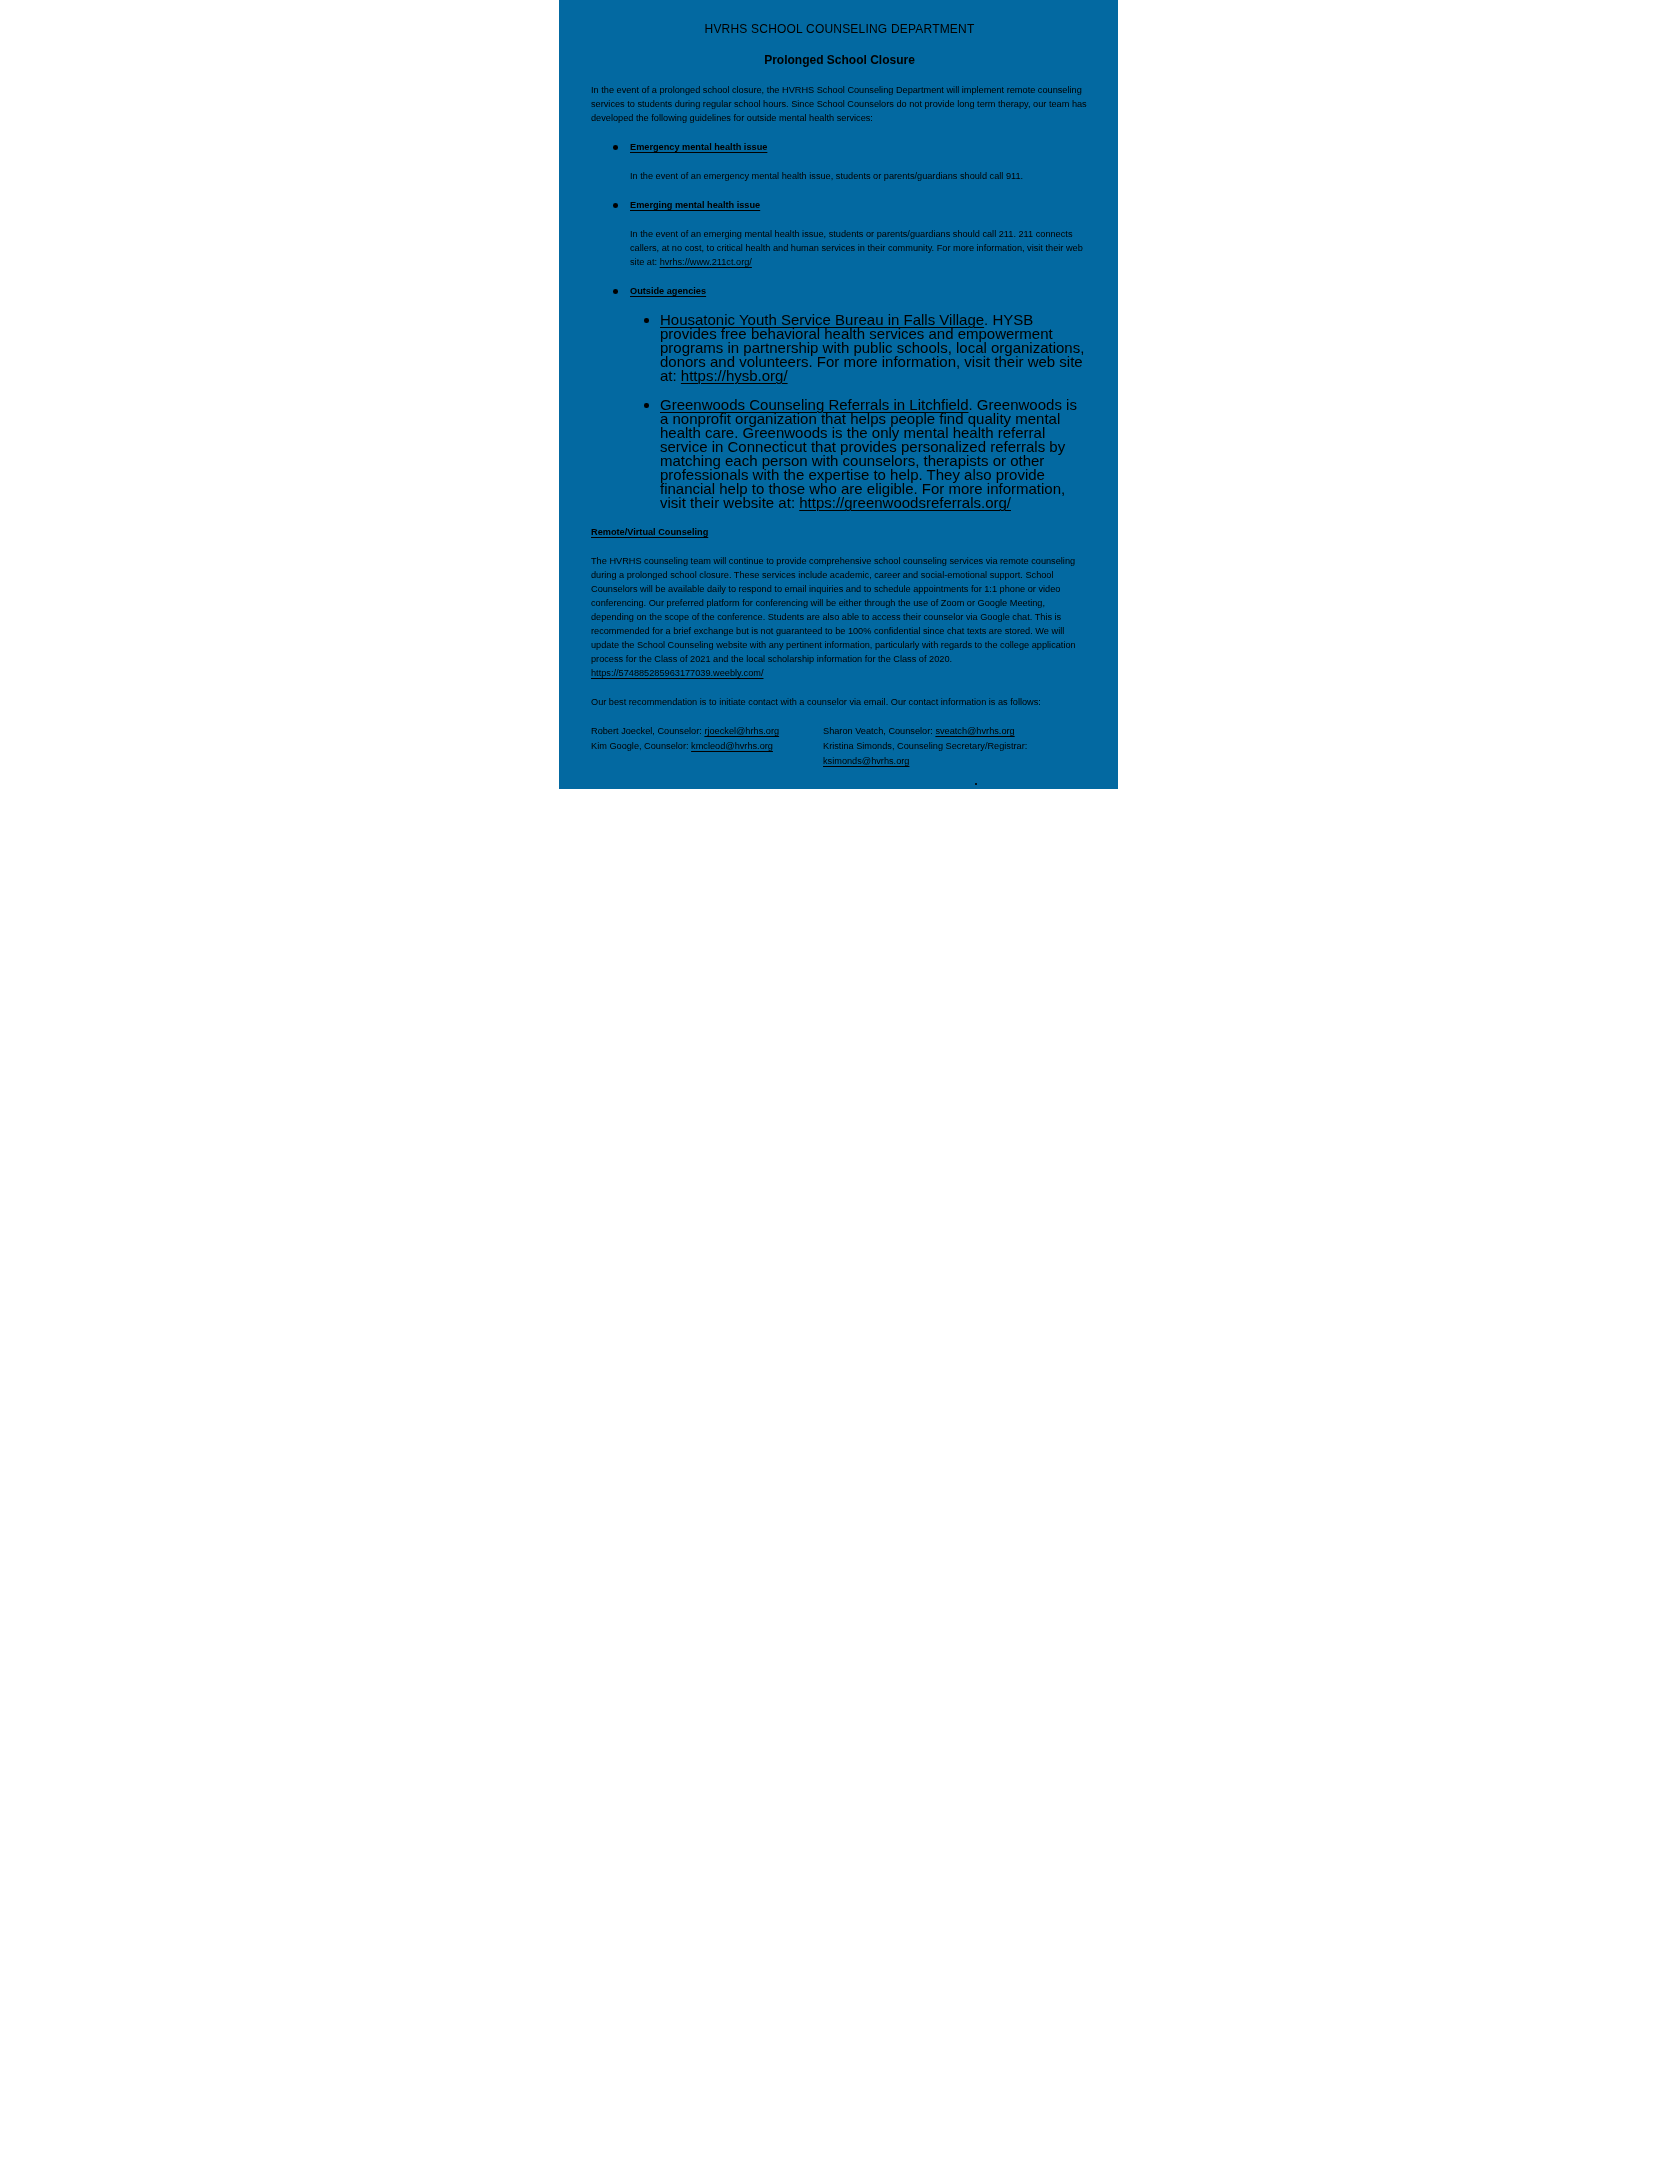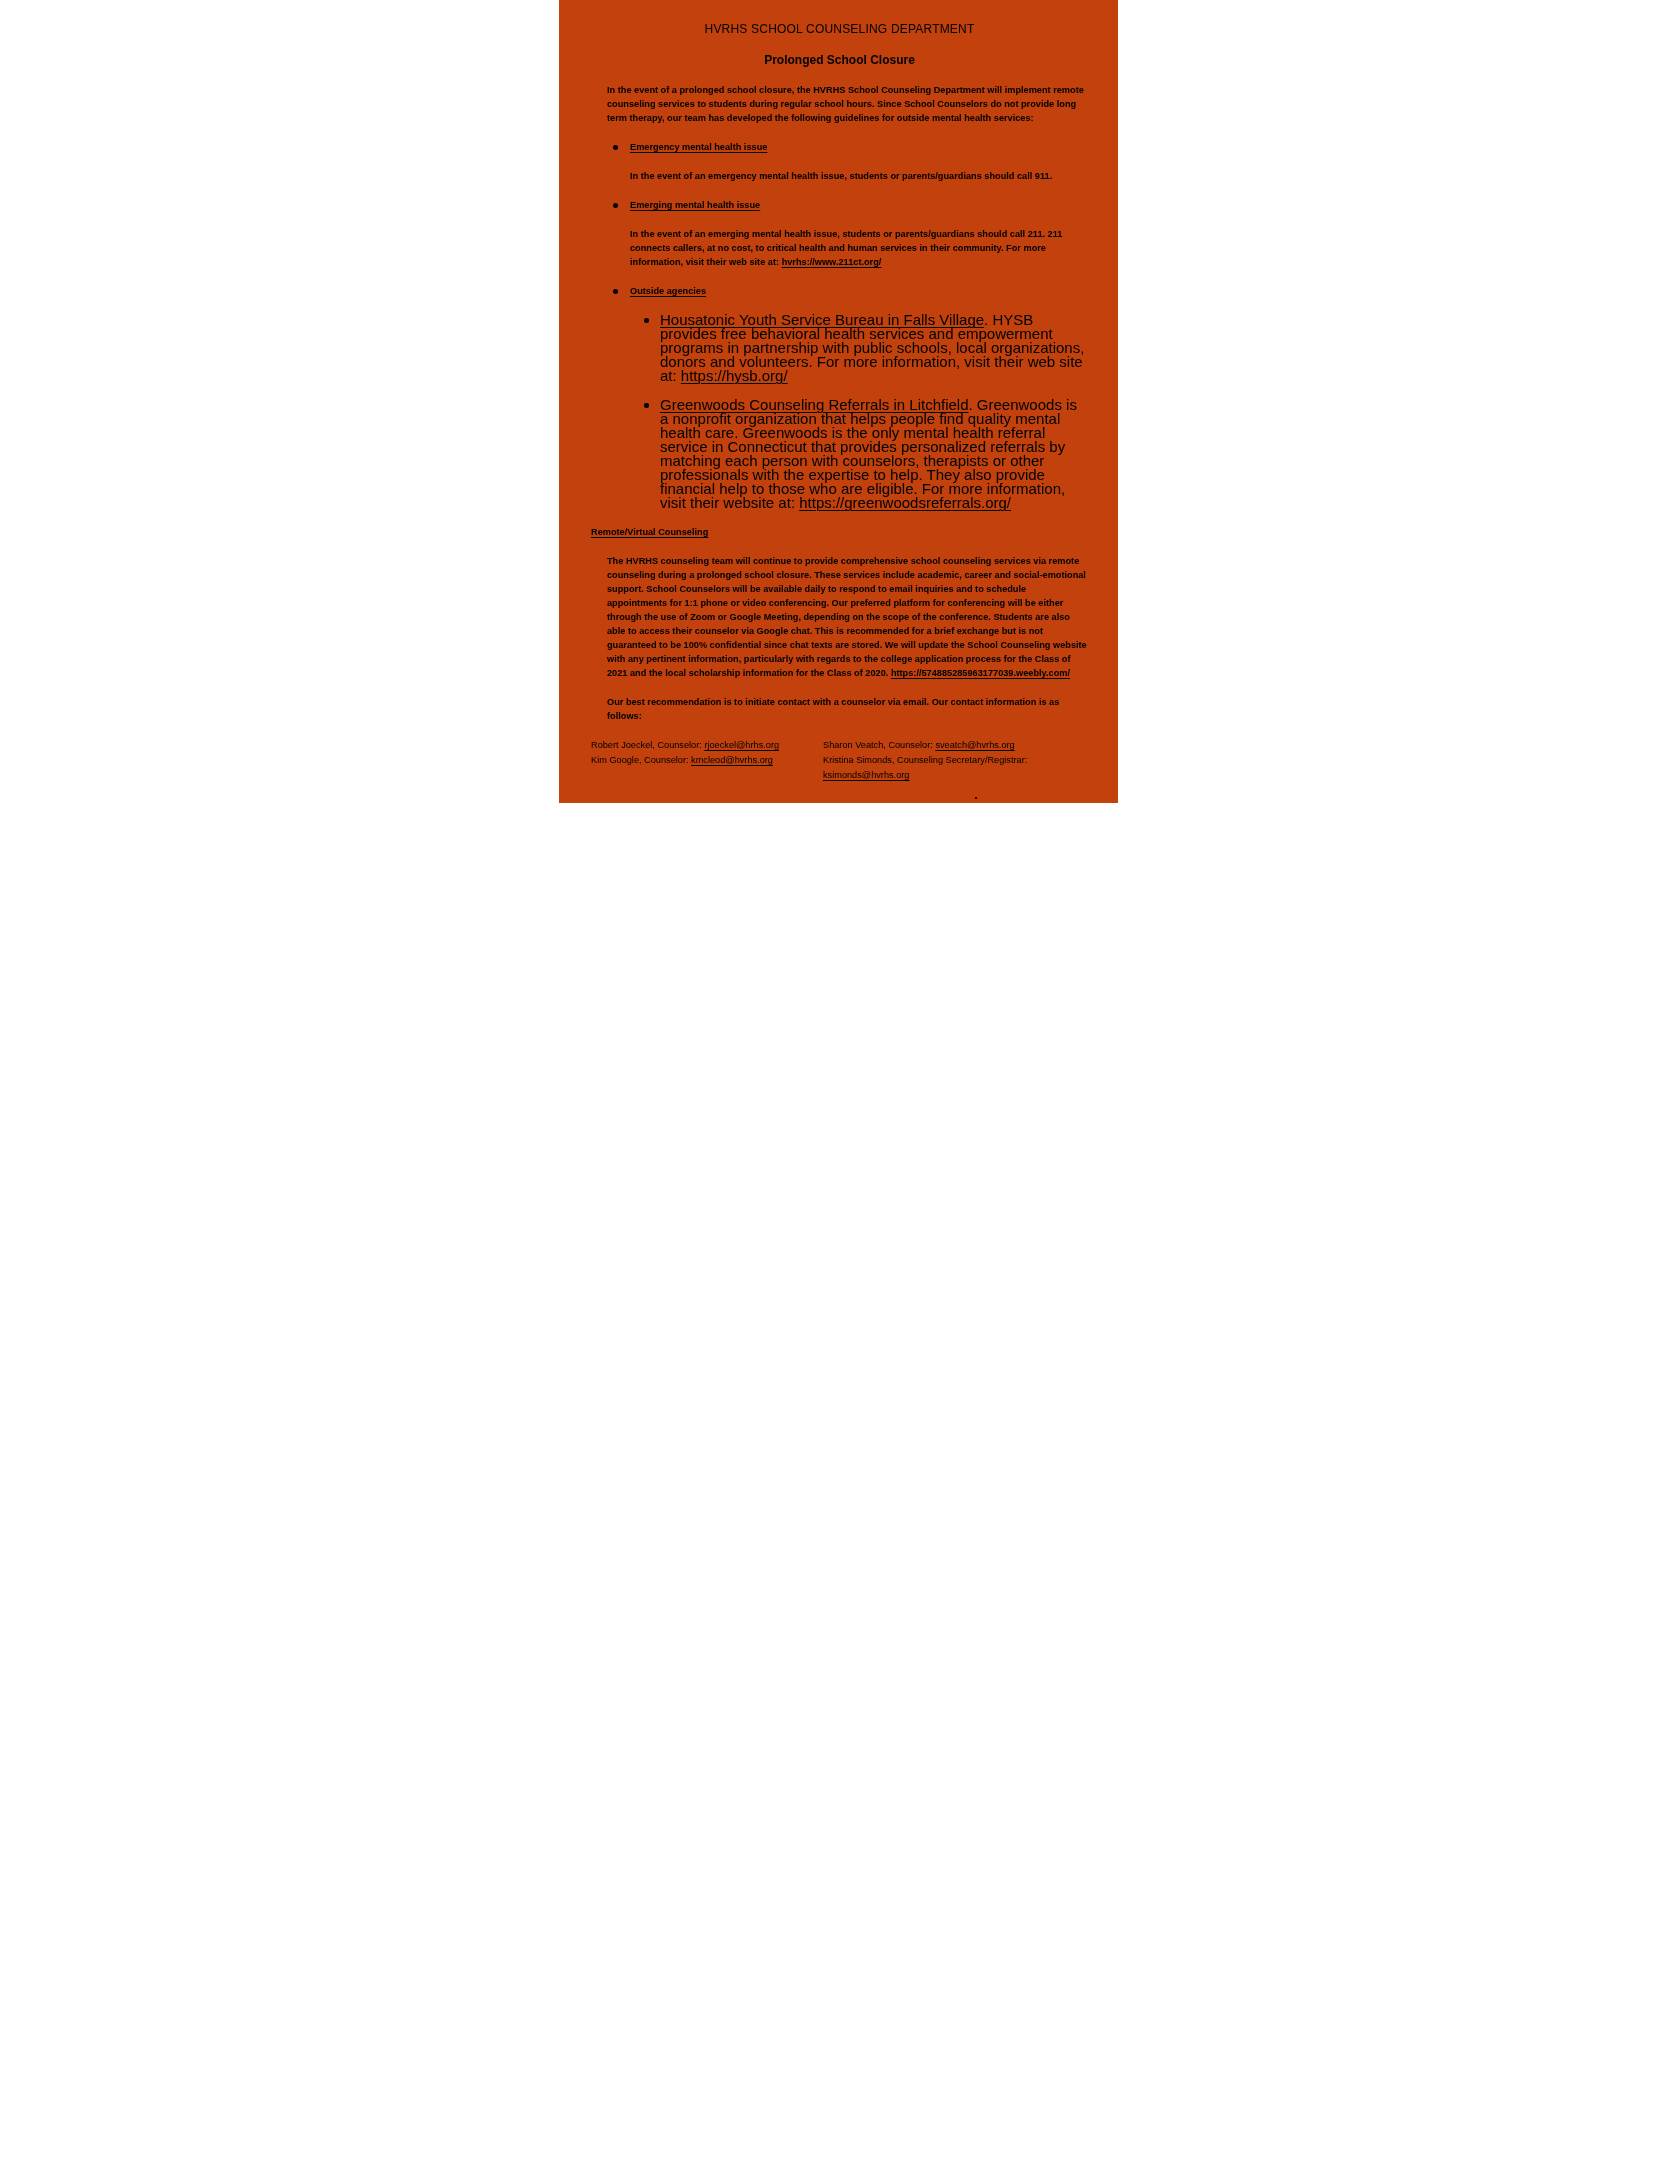--- a/index.html
+++ b/index.html
@@ -6,21 +6,21 @@
   html, body {
     margin: 0;
     padding: 0;
     background: #ffffff;
   }
   .page {
     position: relative;
     width: 559px;
     min-height: 728px;
     margin: 0 auto;
-    background: #c2410c;
+    background: #0369a1;
     color: #000000;
     font-family: "Liberation Sans", "DejaVu Sans", sans-serif;
     box-sizing: border-box;
     padding: 22.3px 30px 20px 32px;
   }
   .doc-title {
     margin: 0 0 17px 0;
     text-align: center;
     font-size: 12px;
     font-weight: 400;
@@ -28,24 +28,23 @@
     line-height: 15px;
   }
   .doc-subtitle {
     margin: 16px 0 16px 0;
     text-align: center;
     font-size: 12px;
     font-weight: 700;
     line-height: 13px;
   }
   .para {
-    margin: 0 0 15px 16px;
+    margin: 0 0 15px 0;
     font-size: 9.2px;
     line-height: 14px;
-    font-weight: bold;
   }
   .contact-line {
     margin: 0;
     font-size: 9.2px;
     line-height: 15px;
   }
   .bullet-label-row {
     position: relative;
     padding-left: 39px;
     margin: 0 0 15px 0;

